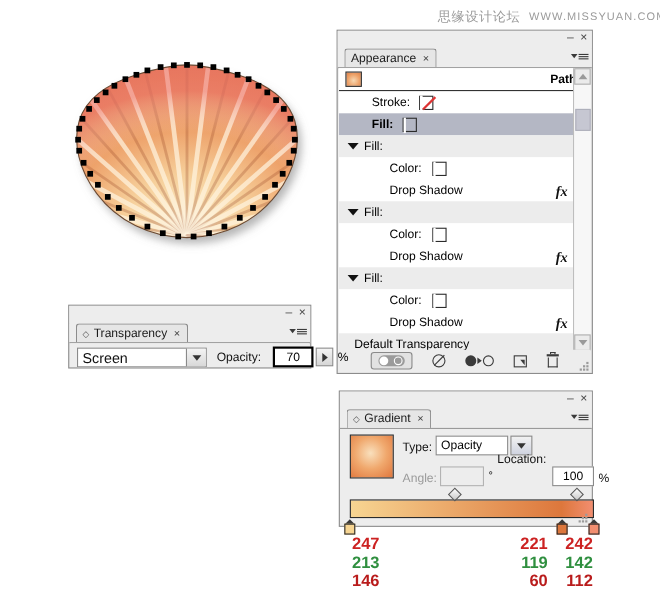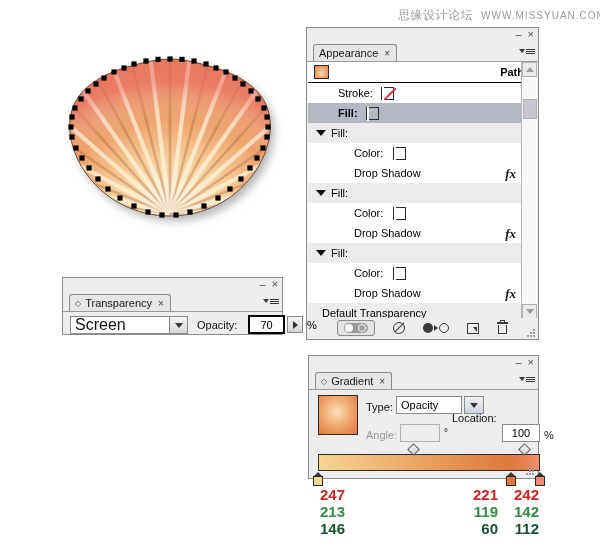--- a/index.html
+++ b/index.html
@@ -153,21 +153,21 @@
   .grip i{position:absolute;width:1.5px;height:1.5px;background:#9b9b9b;}
 
   
   #transparency-panel{left:62px;top:277px;width:221px;height:58px;}
   #tr-body{position:absolute;left:1px;top:34px;right:1px;bottom:1px;background:#ededed;}
   .select-box{
     position:absolute;left:6px;top:4px;width:118px;height:18px;
     background:#fff;border:1px solid #8a8a8a;box-sizing:border-box;
     display:flex;align-items:center;
   }
-  .select-box .sel-text{padding-left:4px;font-size:16px;color:#111;flex:1;}
+  .select-box .sel-text{padding-left:4px;font-size:13px;color:#111;flex:1;}
   .select-arrow{
     width:17px;height:16px;background:linear-gradient(#f4f4f4,#d8d8d8);
     border-left:1px solid #8a8a8a;display:flex;align-items:center;justify-content:center;
   }
   .chev-dn{width:0;height:0;border-left:4px solid transparent;border-right:4px solid transparent;border-top:5px solid #333;}
   .op-label{position:absolute;left:133px;top:7px;font-size:11px;color:#111;}
   .op-field{
     position:absolute;left:184px;top:3px;width:37px;height:19px;
     border:2px solid #000;background:#fff;box-sizing:border-box;
     display:flex;align-items:center;justify-content:center;font-size:11px;
@@ -234,21 +234,21 @@
     position:absolute;top:4px;left:0;width:10px;height:10px;
     border:1px solid #2b2b2b;box-sizing:border-box;
   }
 
   
   #rgb-values{position:absolute;left:305px;top:486px;width:235px;height:60px;font-weight:bold;font-size:15px;}
   .rgb-col{position:absolute;text-align:right;width:40px;}
   .rgb-col div{line-height:17px;text-shadow:1px 1px 0 #ffffff;}
   .r{color:#cc2222;}
   .g{color:#2f8f3f;}
-  .b{color:#14532d;}
+  .b{color:#b91c1c;}
 </style>
 </head>
 <body>
 
 <div id="watermark">
   <span class="cn">思缘设计论坛</span>
   <span class="url">WWW.MISSYUAN.COM</span>
 </div>
 
 <div id="shell-art">

